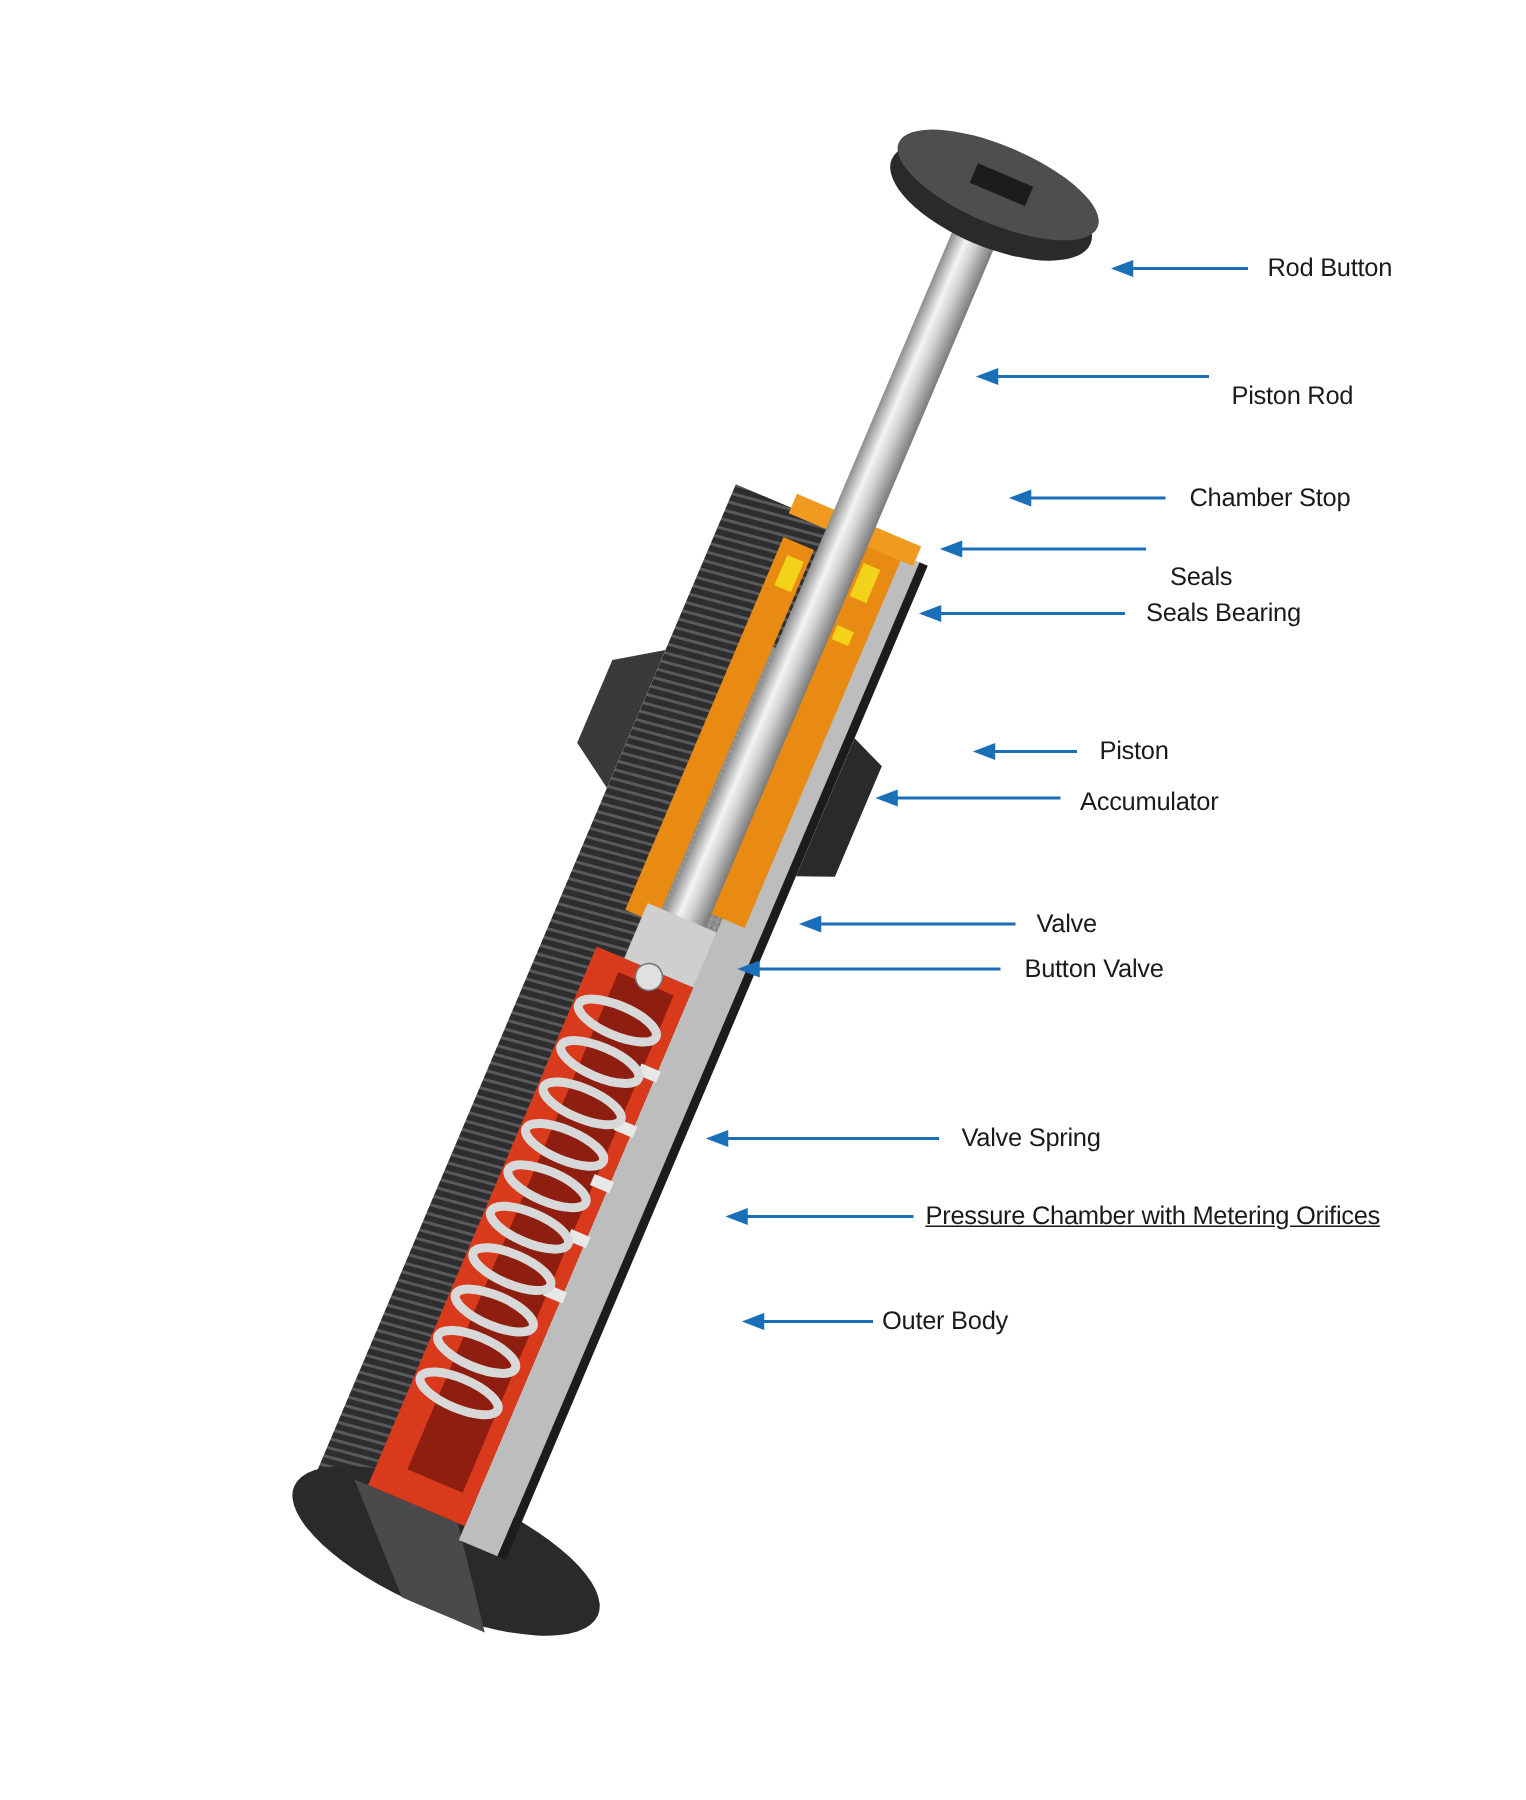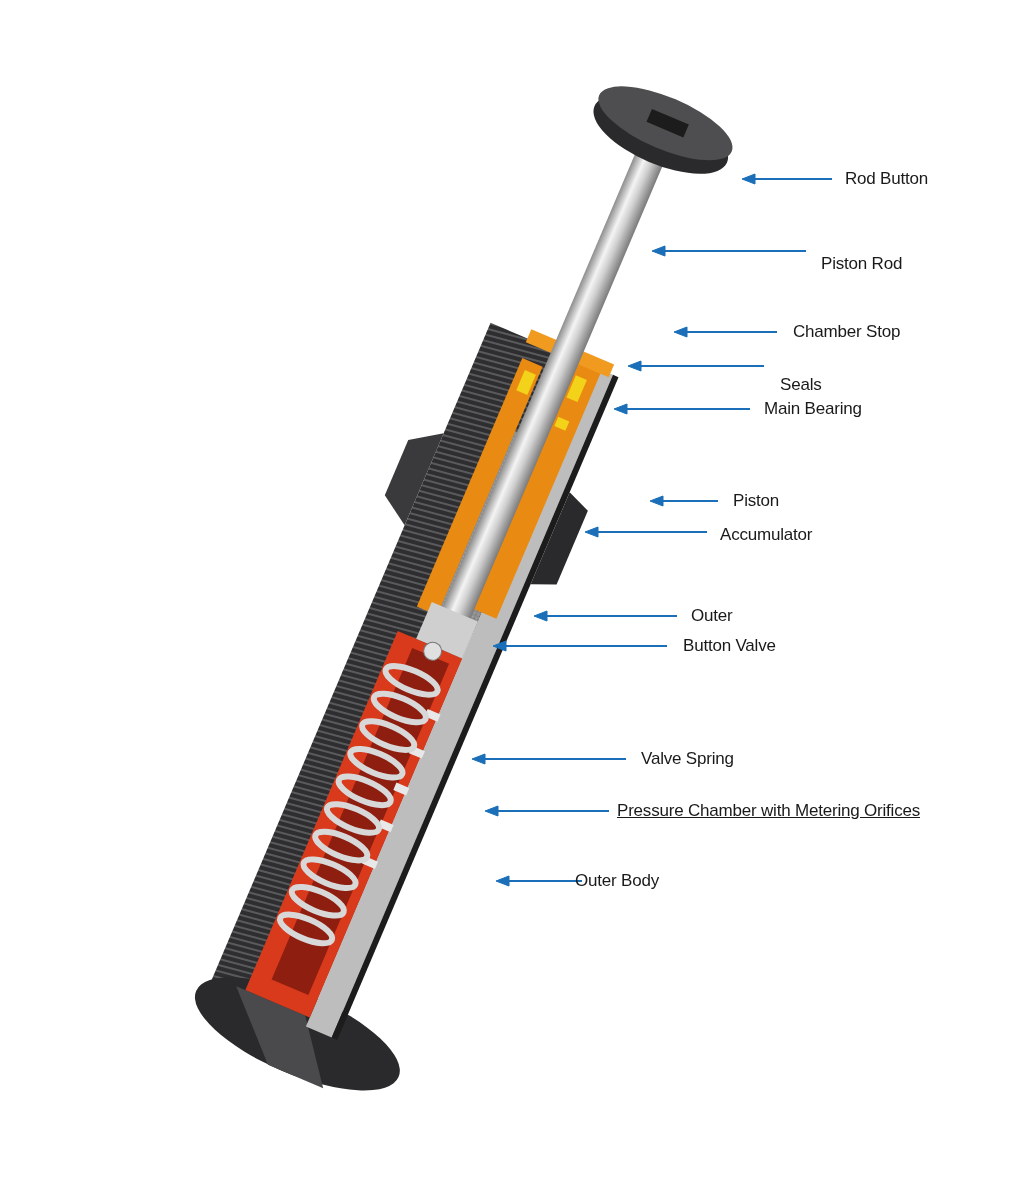--- a/index.html
+++ b/index.html
@@ -123,22 +123,22 @@
         <line x1="582" y1="881" x2="506" y2="881" stroke="#1a6fb8" stroke-width="2"></line>
         <polygon points="496,881 509,876 509,886" fill="#1a6fb8"></polygon>
       </g>
   </svg>
 
   <div id="labels">
       <div class="callout-label" style="left: 845px; top: 179px;">Rod Button</div>
       <div class="callout-label" style="left: 821px; top: 264px;">Piston Rod</div>
       <div class="callout-label" style="left: 793px; top: 332px;">Chamber Stop</div>
       <div class="callout-label" style="left: 780px; top: 366px; margin-top: 19px;">Seals</div>
-      <div class="callout-label" style="left: 764px; top: 409px;">Main Bearing</div>
+      <div class="callout-label" style="left: 764px; top: 409px;">Seals Bearing</div>
       <div class="callout-label" style="left: 733px; top: 501px;">Piston</div>
       <div class="callout-label" style="left: 720px; top: 535px;">Accumulator</div>
-      <div class="callout-label" style="left: 691px; top: 616px;">Outer</div>
+      <div class="callout-label" style="left: 691px; top: 616px;">Valve</div>
       <div class="callout-label" style="left: 683px; top: 646px;">Button Valve</div>
       <div class="callout-label" style="left: 641px; top: 759px;">Valve Spring</div>
       <div class="callout-label" style="left: 617px; top: 811px; text-decoration: underline;">Pressure Chamber with Metering Orifices</div>
-      <div class="callout-label" style="left: 575px; top: 881px;">Outer Body</div>
+      <div class="callout-label" style="left: 588px; top: 881px;">Outer Body</div>
     </div>
 </div>
 
 </body></html>

